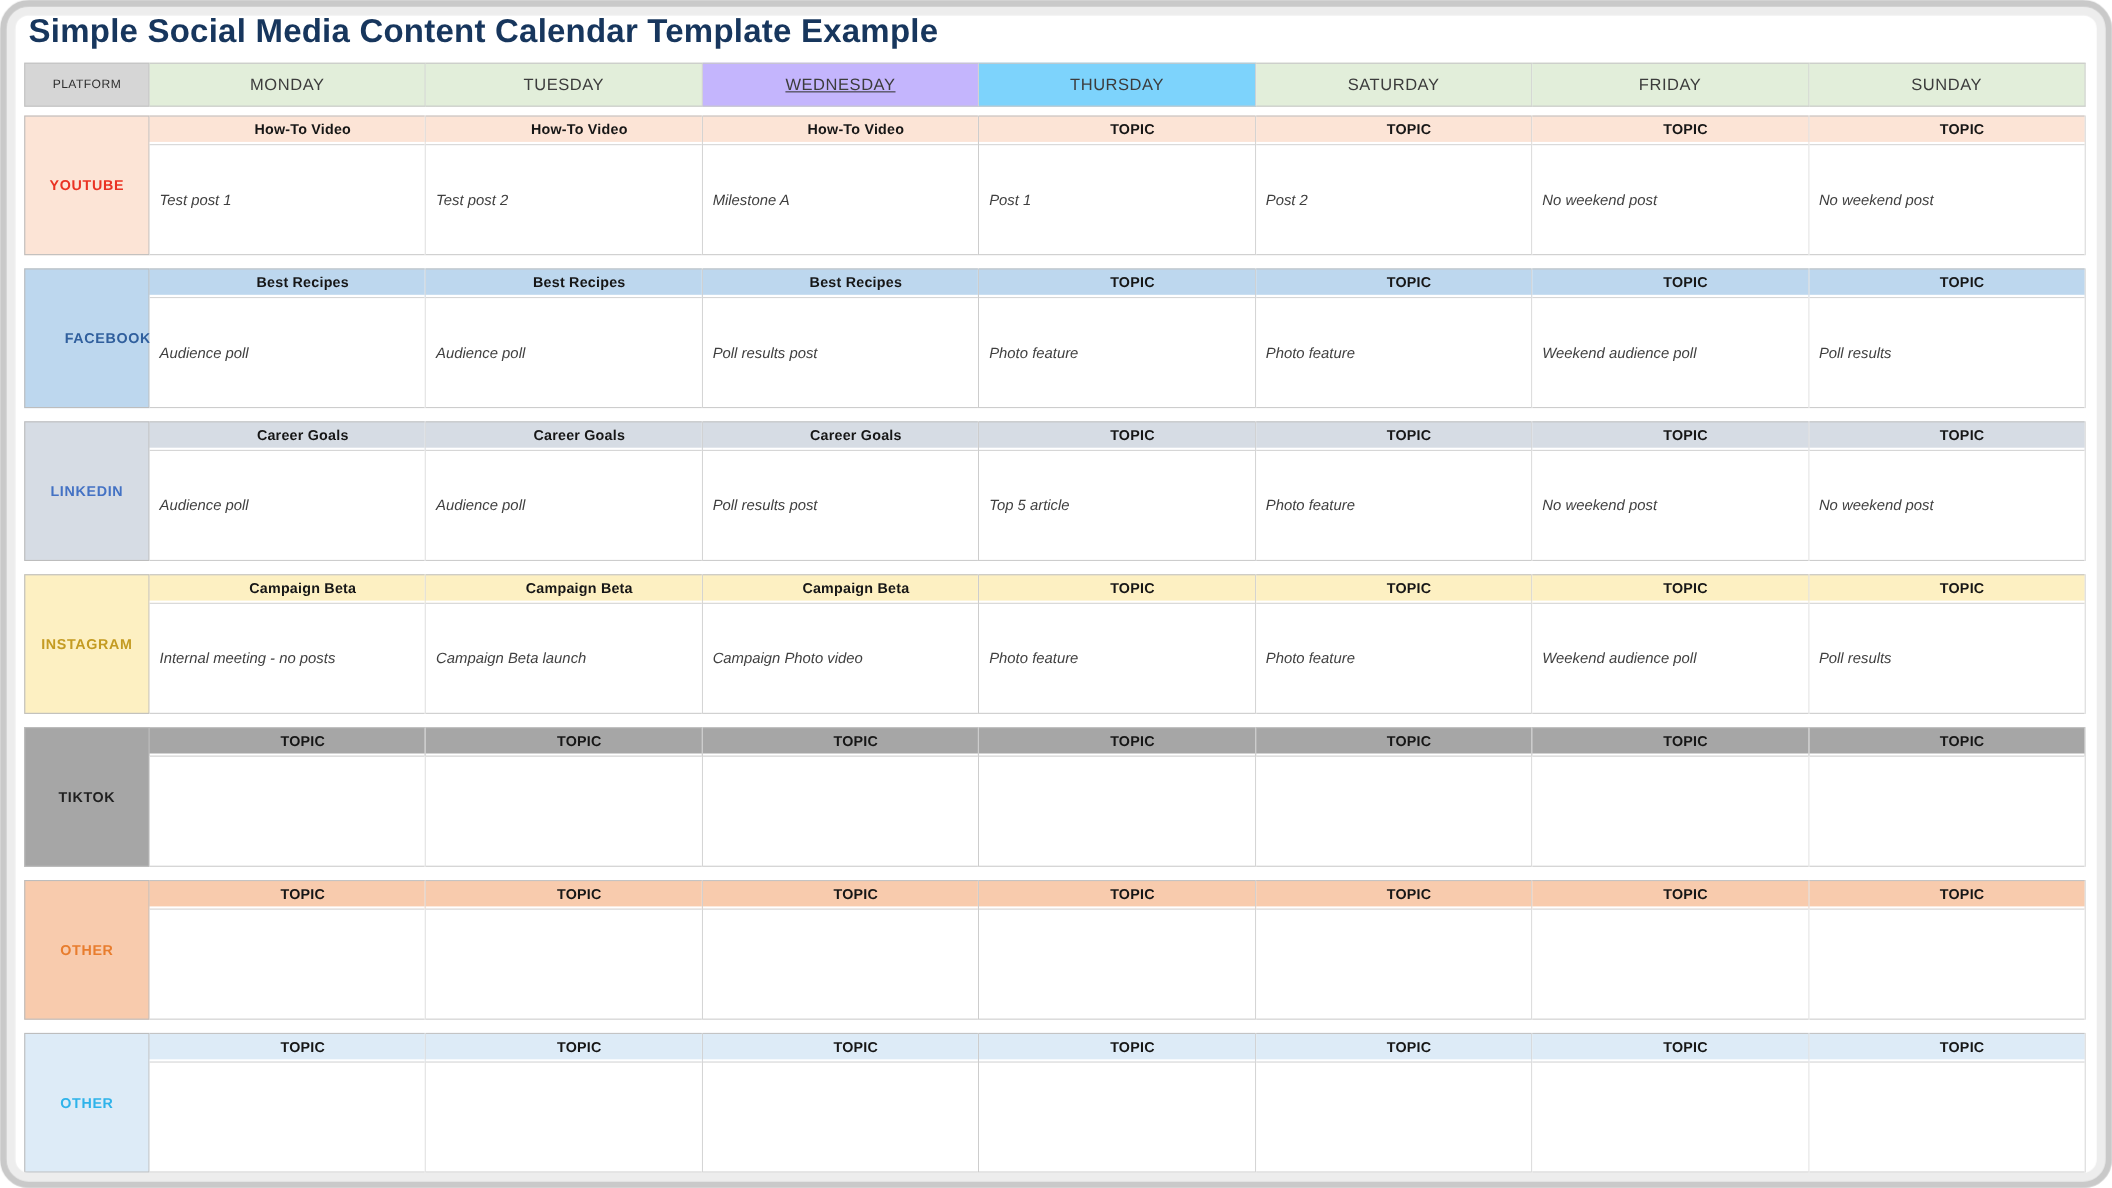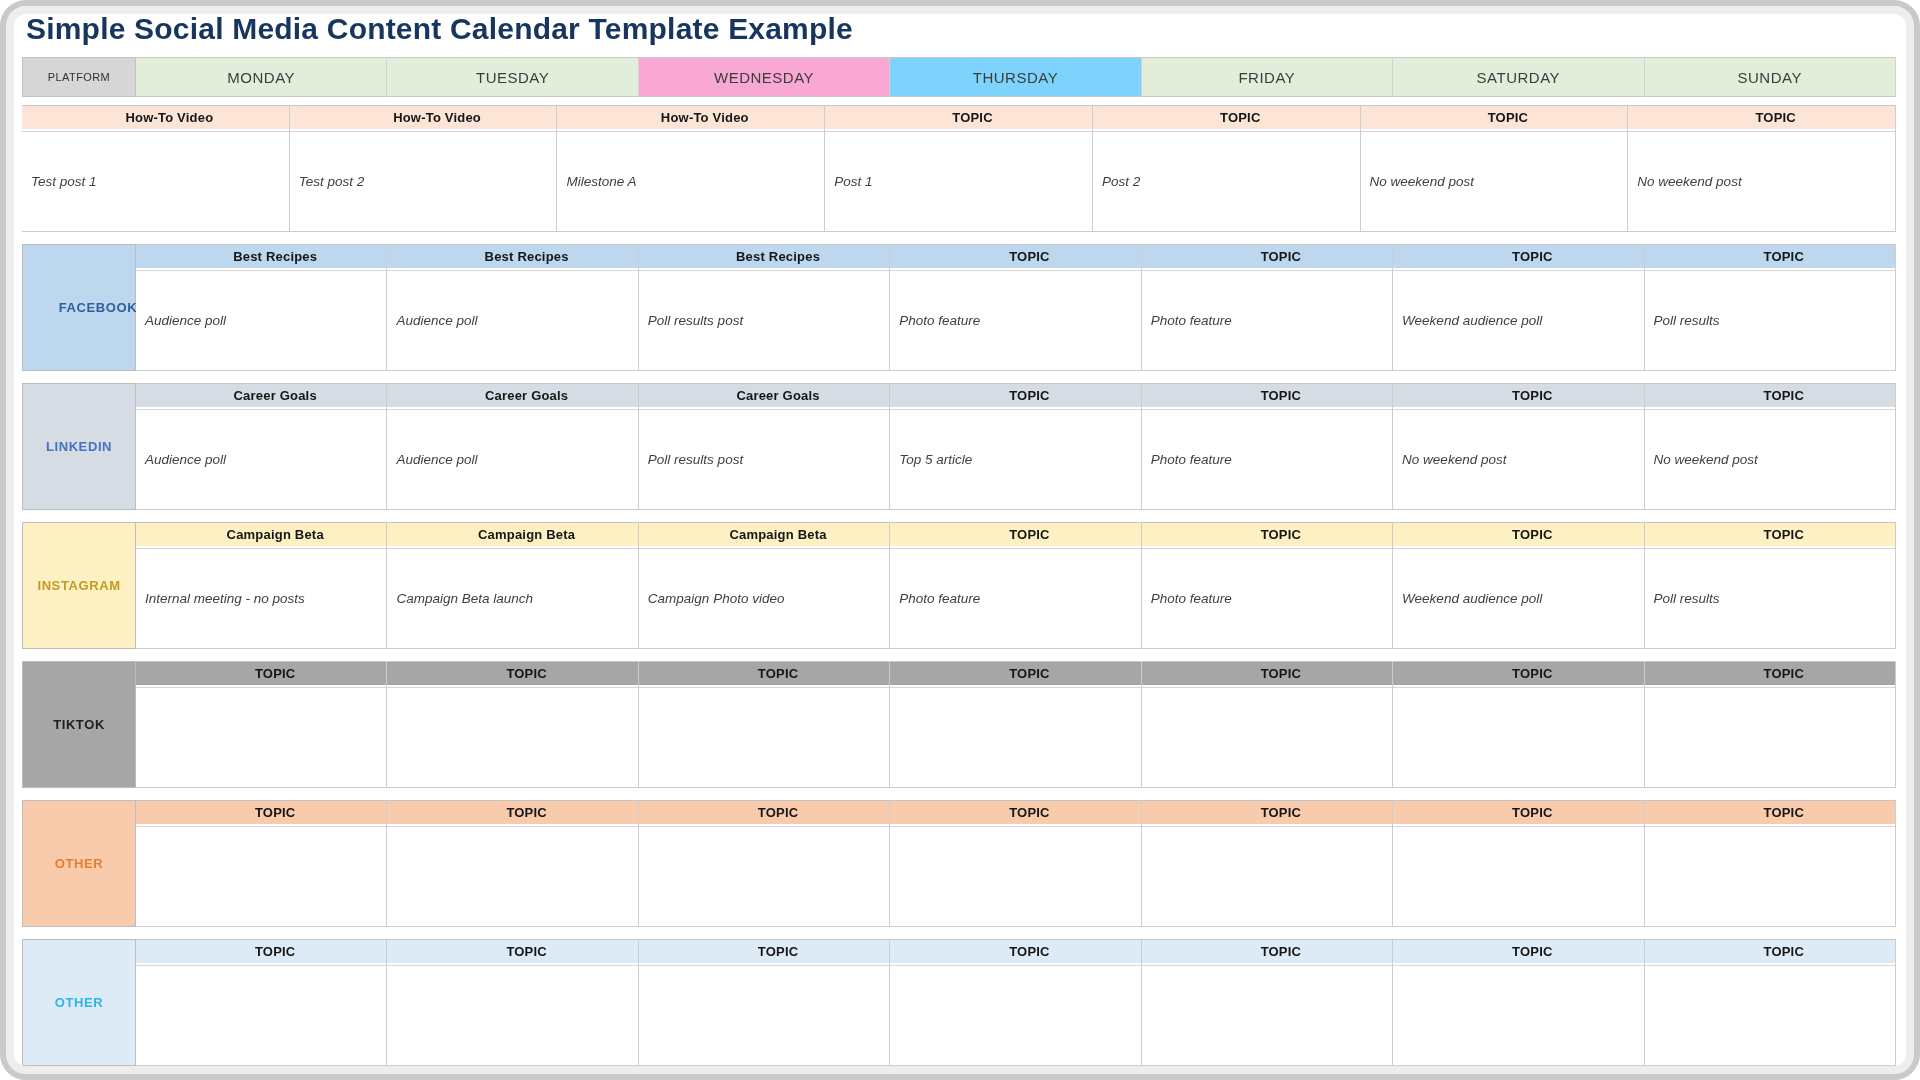--- a/index.html
+++ b/index.html
@@ -55,28 +55,31 @@
 <div class="title-bar">
   <span class="page-title">Simple Social Media Content Calendar Template Example</span>
 </div>
 
 <div class="calendar">
   <div class="header-row">
     <div class="corner-cell" style="background: rgb(214, 214, 214);">PLATFORM</div>
 
   <div class="day-head" style="background: rgb(226, 238, 218);">MONDAY</div>
       <div class="day-head" style="background: rgb(226, 238, 218);">TUESDAY</div>
-      <div class="day-head" style="background: #f9a8d4;">WEDNESDAY</div>
+      <div class="day-head" style="background: #c4b5fd; text-decoration: underline;">WEDNESDAY</div>
       <div class="day-head" style="background: #7dd3fc;">THURSDAY</div>
+      <div class="day-head" style="background: rgb(226, 238, 218);">SATURDAY</div>
       <div class="day-head" style="background: rgb(226, 238, 218);">FRIDAY</div>
-      <div class="day-head" style="background: rgb(226, 238, 218);">SATURDAY</div>
       <div class="day-head" style="background: rgb(226, 238, 218);">SUNDAY</div>
     </div>
 
 <section class="block">
+      <div class="platform-cell" style="background: rgb(252, 228, 214);">
+        <span class="platform-label" style="color: rgb(234, 50, 35);">YOUTUBE</span>
+      </div>
       <div class="days">
         <div class="day-col">
           <div class="topic-cell" style="background: rgb(252, 228, 214);">
             <span class="topic-label">How-To Video</span>
           </div>
           <div class="content-cell">
             <span class="post-text">Test post 1</span>
           </div>
         </div>
         <div class="day-col">

